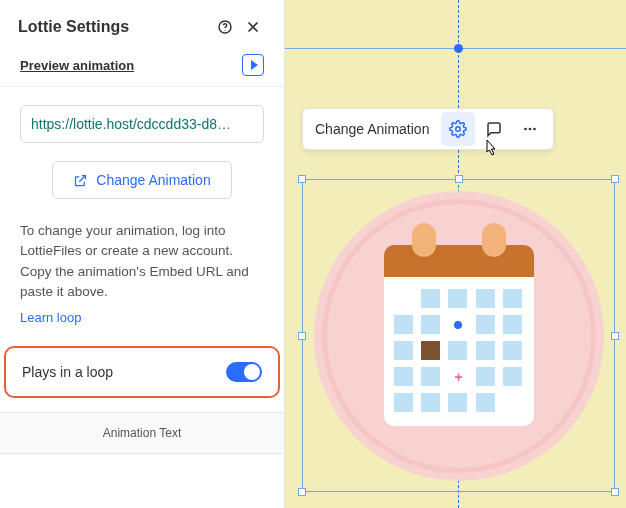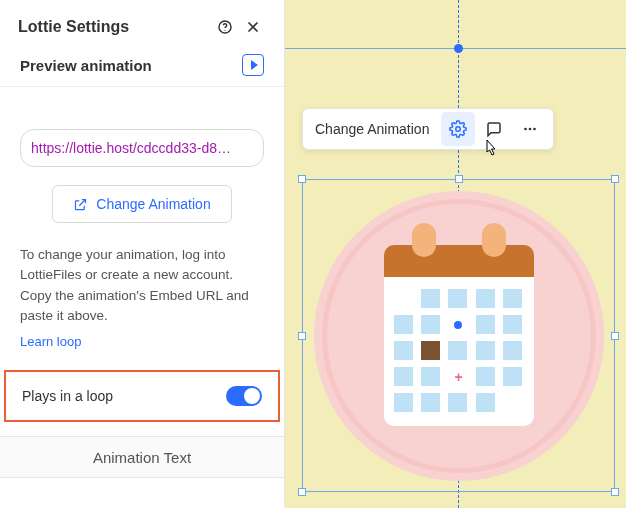--- a/index.html
+++ b/index.html
@@ -4,35 +4,35 @@
 <style>
   * { box-sizing: border-box; margin: 0; padding: 0; }
   body { font-family: -apple-system, BlinkMacSystemFont, "Segoe UI", Helvetica, Arial, sans-serif; font-size: 14px; color: #333; width: 626px; height: 508px; overflow: hidden; position: relative; }
   .container { display: flex; width: 100%; height: 100%; }
   .panel { width: 285px; flex: 0 0 285px; border-right: 1px solid #e5e5e5; background: #fff; display: flex; flex-direction: column; }
   .panel-header { display: flex; align-items: center; padding: 16px 20px 12px 18px; }
   .panel-title { font-size: 16px; font-weight: 700; flex: 1; }
   .header-icon { width: 22px; height: 22px; display: flex; align-items: center; justify-content: center; cursor: pointer; color: #333; }
   .header-icon + .header-icon { margin-left: 6px; }
   .preview-row { display: flex; align-items: center; padding: 4px 20px 10px 20px; border-bottom: 1px solid #eee; }
-  .preview-label { font-size: 15px; font-weight: 700; flex: 1; }
+  .preview-label { font-size: 13px; font-weight: 700; flex: 1; text-decoration: underline; }
   .play-btn { width: 22px; height: 22px; border: 1.5px solid #2B6CFF; border-radius: 4px; display: flex; align-items: center; justify-content: center; cursor: pointer; }
   .play-triangle { width: 0; height: 0; border-left: 7px solid #2B6CFF; border-top: 5px solid transparent; border-bottom: 5px solid transparent; margin-left: 2px; }
   .section { padding: 18px 20px 0 20px; }
   .field-label { font-size: 14px; color: #333; margin-bottom: 10px; }
-  .url-input { width: 100%; height: 38px; border: 1px solid #d9d9d9; border-radius: 14px; padding: 0 10px; font-size: 14px; color: #a21caf; background: #fff; margin-top: 24px; }
+  .url-input { width: 100%; height: 38px; border: 1px solid #d9d9d9; border-radius: 6px; padding: 0 10px; font-size: 14px; color: #0f766e; background: #fff; }
   .change-btn-wrap { padding: 18px 52px 0 52px; }
   .change-btn { width: 100%; height: 38px; border: 1px solid #d9d9d9; border-radius: 6px; background: #fff; color: #2B6CFF; font-size: 14px; font-weight: 500; display: flex; align-items: center; justify-content: center; gap: 8px; cursor: pointer; }
   .help-text { padding: 22px 20px 0 20px; font-size: 13.5px; color: #555; line-height: 1.5; }
   .learn-more { display: inline-block; margin-top: 6px; font-size: 13px; color: #2B6CFF; cursor: pointer; }
-  .loop-row { margin: 18px 4px 0 4px; border: 2px solid #E7603A; border-radius: 0; padding: 14px 16px; display: flex; align-items: center; }
+  .loop-row { margin: 18px 4px 0 4px; border: 2px solid #E7603A; border-radius: 10px; padding: 14px 16px; display: flex; align-items: center; }
   .loop-label { flex: 1; font-size: 14px; }
   .toggle { width: 36px; height: 20px; background: #2B6CFF; border-radius: 10px; position: relative; cursor: pointer; }
   .toggle-knob { position: absolute; right: 2px; top: 2px; width: 16px; height: 16px; background: #fff; border-radius: 50%; }
-  .anim-text-row { margin-top: 14px; border-top: 1px solid #e5e5e5; border-bottom: 1px solid #e5e5e5; background: #fafafa; height: 42px; display: flex; align-items: center; justify-content: center; font-size: 15px; color: #555; cursor: pointer; }
+  .anim-text-row { margin-top: 14px; border-top: 1px solid #e5e5e5; border-bottom: 1px solid #e5e5e5; background: #fafafa; height: 42px; display: flex; align-items: center; justify-content: center; font-size: 12px; color: #555; cursor: pointer; }
   .canvas { flex: 1; position: relative; background: #F3EDB9; overflow: hidden; }
   .guide-h { position: absolute; left: 0; right: 0; top: 48px; border-top: 1px solid #6FA8E8; }
   .guide-v { position: absolute; top: 0; bottom: 0; left: 173px; border-left: 1px dashed #2B6CFF; }
   .guide-handle { position: absolute; top: 44px; left: 169px; width: 9px; height: 9px; background: #2B6CFF; border-radius: 50%; }
   .context-toolbar { position: absolute; top: 108px; left: 17px; height: 42px; background: #fff; border: 1px solid #e4e4e4; border-radius: 6px; box-shadow: 0 2px 6px rgba(0,0,0,0.08); display: flex; align-items: center; padding: 0 6px 0 12px; }
   .toolbar-label { font-size: 14px; font-weight: 500; padding-right: 10px; }
   .toolbar-btn { width: 34px; height: 34px; display: flex; align-items: center; justify-content: center; border-radius: 5px; cursor: pointer; margin-left: 2px; }
   .toolbar-btn.active { background: #E8F0FF; }
   .toolbar-btn svg { width: 18px; height: 18px; }
   .cursor-icon { position: absolute; top: 138px; left: 195px; pointer-events: none; }

